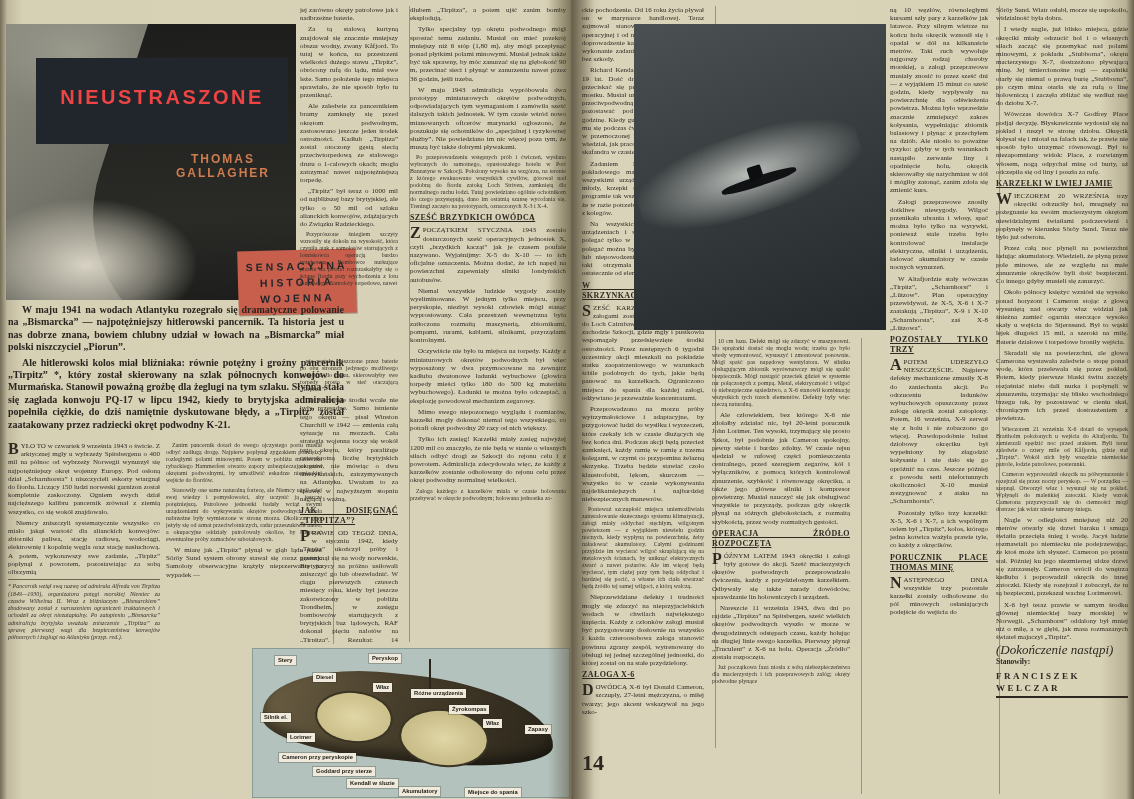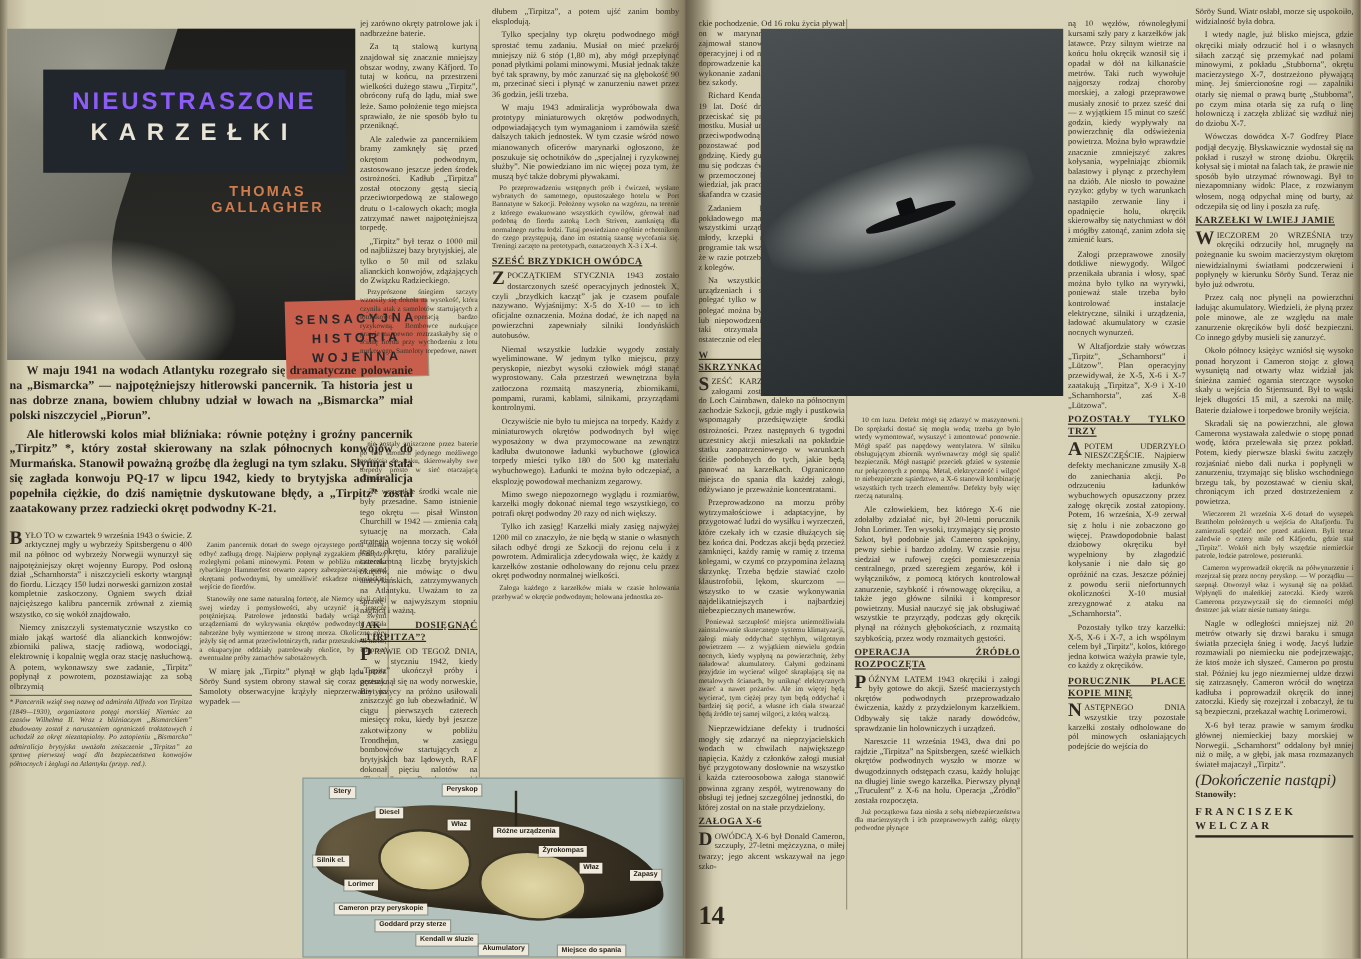--- a/index.html
+++ b/index.html
@@ -14,35 +14,35 @@
   .k-s{font-size:6px;line-height:7px;text-indent:6px;color:#37332a;}
   .k-i{font-size:6px;line-height:7.3px;font-style:italic;border-top:1px solid #6b6552;padding-top:3px;color:#37332a;}
   .k-h{font-size:8px;line-height:10px;font-weight:bold;letter-spacing:.4px;text-align:left;
        text-decoration:underline;margin:5px 0 4px 0;}
   .k-ital{font-size:13px;line-height:9px;font-style:italic;}
   .k-cent{text-align:center;font-size:7.5px;line-height:10px;font-weight:bold;}
   .k-sig{text-align:center;font-size:9px;line-height:12px;font-weight:bold;letter-spacing:2.5px;
         border-bottom:2px solid #2c2820;padding-bottom:2px;}
   .k-intro{font-size:10px;line-height:12.4px;font-weight:bold;text-indent:14px;margin:0 0 4px 0;color:#29251e;}
   .cap{float:left;font-size:16px;line-height:13px;font-weight:bold;padding-right:2px;}
-  .rule-r{border-right:1px solid #99937c;padding-right:1px;margin-top:10px;}
+  .rule-r{border-right:1px solid #99937c;padding-right:11px;}
   
   #photo1{position:absolute;left:6px;top:24px;width:290px;height:276px;overflow:hidden;
     background:linear-gradient(135deg,#8d8c80 0%,#77766c 35%,#55554e 70%,#3c3c37 100%);}
   #photo1 .bow{position:absolute;right:-70px;top:-30px;width:260px;height:360px;
     background:linear-gradient(160deg,#191a18 0%,#2a2b27 60%,#101110 100%);
     transform:rotate(18deg);border-radius:0 0 0 140px;}
   #photo1 .foam{position:absolute;left:-30px;bottom:-30px;width:220px;height:130px;
     background:radial-gradient(ellipse,#d8d3c4 0%,rgba(200,196,180,.5) 45%,transparent 72%);}
   #photo1 .deck{position:absolute;left:-20px;top:-30px;width:180px;height:120px;
     background:radial-gradient(ellipse,#9a9a8d 0%,transparent 70%);}
   #title-box{position:absolute;left:30px;top:34px;width:252px;height:86px;background:#20262c;
     text-align:center;padding-top:14px;box-sizing:border-box;}
   #title-box .t1{font-family:"Liberation Sans",sans-serif;font-weight:bold;font-size:20px;
-    letter-spacing:2.5px;color:#8b5cf6;line-height:26px;}
+    letter-spacing:2.5px;color:#ef4444;line-height:26px;margin-top:12px;}
   #title-box .t2{font-family:"Liberation Sans",sans-serif;font-weight:bold;font-size:20px;
     letter-spacing:9px;color:#e9e4d4;line-height:26px;}
   #author{position:absolute;right:26px;top:128px;text-align:center;
     font-family:"Liberation Sans",sans-serif;font-weight:bold;font-size:12px;
     letter-spacing:2px;color:#cf7c4f;line-height:14px;}
   
   #badge{position:absolute;left:238px;top:250px;width:118px;height:64px;background:#c75f4c;
     transform:rotate(-1.5deg);text-align:center;padding-top:8px;box-sizing:border-box;
     box-shadow:1px 1px 0 rgba(60,40,30,.35);}
   #badge div{font-family:"Liberation Sans",sans-serif;font-weight:bold;font-size:10.5px;
@@ -86,21 +86,20 @@
 <div id="spread">
 
   <div class="page" style="left:0;width:568px;">
 
     <div id="photo1">
       <div class="deck"></div>
       <div class="bow"></div>
       <div class="foam"></div>
       <div id="title-box">
         <div class="t1">NIEUSTRASZONE</div>
-        <div class="t2">KARZEŁKI</div>
       </div>
       <div id="author">
         <div>THOMAS</div>
         <div>GALLAGHER</div>
       </div>
     </div>
 
     <div id="badge">
       <div>SENSACYJNA</div>
       <div>HISTORIA</div>
@@ -200,21 +199,21 @@
         <p class="k-p">Nareszcie 11 września 1943, dwa dni po rajdzie „Tirpitza” na Spitsbergen, sześć wielkich okrętów podwodnych wyszło w morze w dwugodzinnych odstępach czasu, każdy holując na długiej linie swego karzełka. Pierwszy płynął „Truculent” z X-6 na holu. Operacja „Źródło” została rozpoczęta.</p>
         <p class="k-s">Już początkowa faza niosła z sobą niebezpieczeństwa dla macierzystych i ich przeprawowych załóg; okręty podwodne płynące</p>
       </div>
     <div class="col rule-r" style="left:322px;top:6px;width:98px;height:788px;">
         <p class="k-d">ną 10 węzłów, równoległymi kursami szły pary z karzełków jak latawce. Przy silnym wietrze na końcu holu okręcik wznosił się i opadał w dół na kilkanaście metrów. Taki ruch wywołuje najgorszy rodzaj choroby morskiej, a załogi przeprawowe musiały znosić to przez sześć dni — z wyjątkiem 15 minut co sześć godzin, kiedy wypływały na powierzchnię dla odświeżenia powietrza. Można było wprawdzie znacznie zmniejszyć zakres kołysania, wypełniając zbiornik balastowy i płynąc z przechyłem na dziób. Ale niosło to poważne ryzyko: gdyby w tych warunkach nastąpiło zerwanie liny i opadnięcie holu, okręcik skierowałby się natychmiast w dół i mógłby zatonąć, zanim zdoła się zmienić kurs.</p>
         <p class="k-p">Załogi przeprawowe znosiły dotkliwe niewygody. Wilgoć przenikała ubrania i włosy, spać można było tylko na wyrywki, ponieważ stale trzeba było kontrolować instalacje elektryczne, silniki i urządzenia, ładować akumulatory w czasie nocnych wynurzeń.</p>
         <p class="k-p">W Altafjordzie stały wówczas „Tirpitz”, „Scharnhorst” i „Lützow”. Plan operacyjny przewidywał, że X-5, X-6 i X-7 zaatakują „Tirpitza”, X-9 i X-10 „Scharnhorsta”, zaś X-8 „Lützowa”.</p>
         <p class="k-h">POZOSTAŁY TYLKO TRZY</p>
         <p class="k-d"><span class="cap">A</span> POTEM UDERZYŁO NIESZCZĘŚCIE. Najpierw defekty mechaniczne zmusiły X-8 do zaniechania akcji. Po odrzuceniu ładunków wybuchowych opuszczony przez załogę okręcik został zatopiony. Potem, 16 września, X-9 zerwał się z holu i nie zobaczono go więcej. Prawdopodobnie balast dziobowy okręciku był wypełniony by złagodzić kołysanie i nie dało się go opróżnić na czas. Jeszcze później z powodu serii niefortunnych okoliczności X-10 musiał zrezygnować z ataku na „Scharnhorsta”.</p>
         <p class="k-p">Pozostały tylko trzy karzełki: X-5, X-6 i X-7, a ich wspólnym celem był „Tirpitz”, kolos, którego jedna kotwica ważyła prawie tyle, co każdy z okręcików.</p>
-        <p class="k-h">PORUCZNIK PLACE KOPIE MINĘ</p>
+        <p class="k-h">PORUCZNIK PLACE THOMAS MINĘ</p>
         <p class="k-d"><span class="cap">N</span>ASTĘPNEGO DNIA wszystkie trzy pozostałe karzełki zostały odholowane do pól minowych osłaniających podejście do wejścia do</p>
       </div>
     <div class="col" style="left:428px;top:6px;width:132px;height:788px;">
         <p class="k-d">Söröy Sund. Wiatr osłabł, morze się uspokoiło, widzialność była dobra.</p>
         <p class="k-p">I wtedy nagle, już blisko miejsca, gdzie okręciki miały odrzucić hol i o własnych siłach zacząć się przemykać nad polami minowymi, z pokładu „Stubborna”, okrętu macierzystego X-7, dostrzeżono pływającą minę. Jej śmiercionośne rogi — zapalniki otarły się niemal o prawą burtę „Stubborna”, po czym mina otarła się za rufą o linę holowniczą i zaczęła zbliżać się wzdłuż niej do dziobu X-7.</p>
         <p class="k-p">Wówczas dowódca X-7 Godfrey Place podjął decyzję. Błyskawicznie wydostał się na pokład i ruszył w stronę dziobu. Okręcik kołysał się i miotał na falach tak, że prawie nie sposób było utrzymać równowagi. Był to niezapomniany widok: Place, z rozwianym włosem, nogą odpychał minę od burty, aż odczepiła się od liny i poszła za rufę.</p>
         <p class="k-h">KARZEŁKI W LWIEJ JAMIE</p>
         <p class="k-d"><span class="cap">W</span>IECZOREM 20 WRZEŚNIA trzy okręciki odrzuciły hol, mrugnęły na pożegnanie ku swoim macierzystym okrętom niewidzialnymi światłami podczerwieni i popłynęły w kierunku Söröy Sund. Teraz nie było już odwrotu.</p>
         <p class="k-p">Przez całą noc płynęli na powierzchni ładując akumulatory. Wiedzieli, że płyną przez pole minowe, ale ze względu na małe zanurzenie okręcików byli dość bezpieczni. Co innego gdyby musieli się zanurzyć.</p>
         <p class="k-p">Około północy księżyc wzniósł się wysoko ponad horyzont i Cameron stojąc z głową wysuniętą nad otwarty właz widział jak śnieżna zamieć ogarnia sterczące wysoko skały u wejścia do Stjernsund. Był to wąski lejek długości 15 mil, a szeroki na milę. Baterie działowe i torpedowe broniły wejścia.</p>

